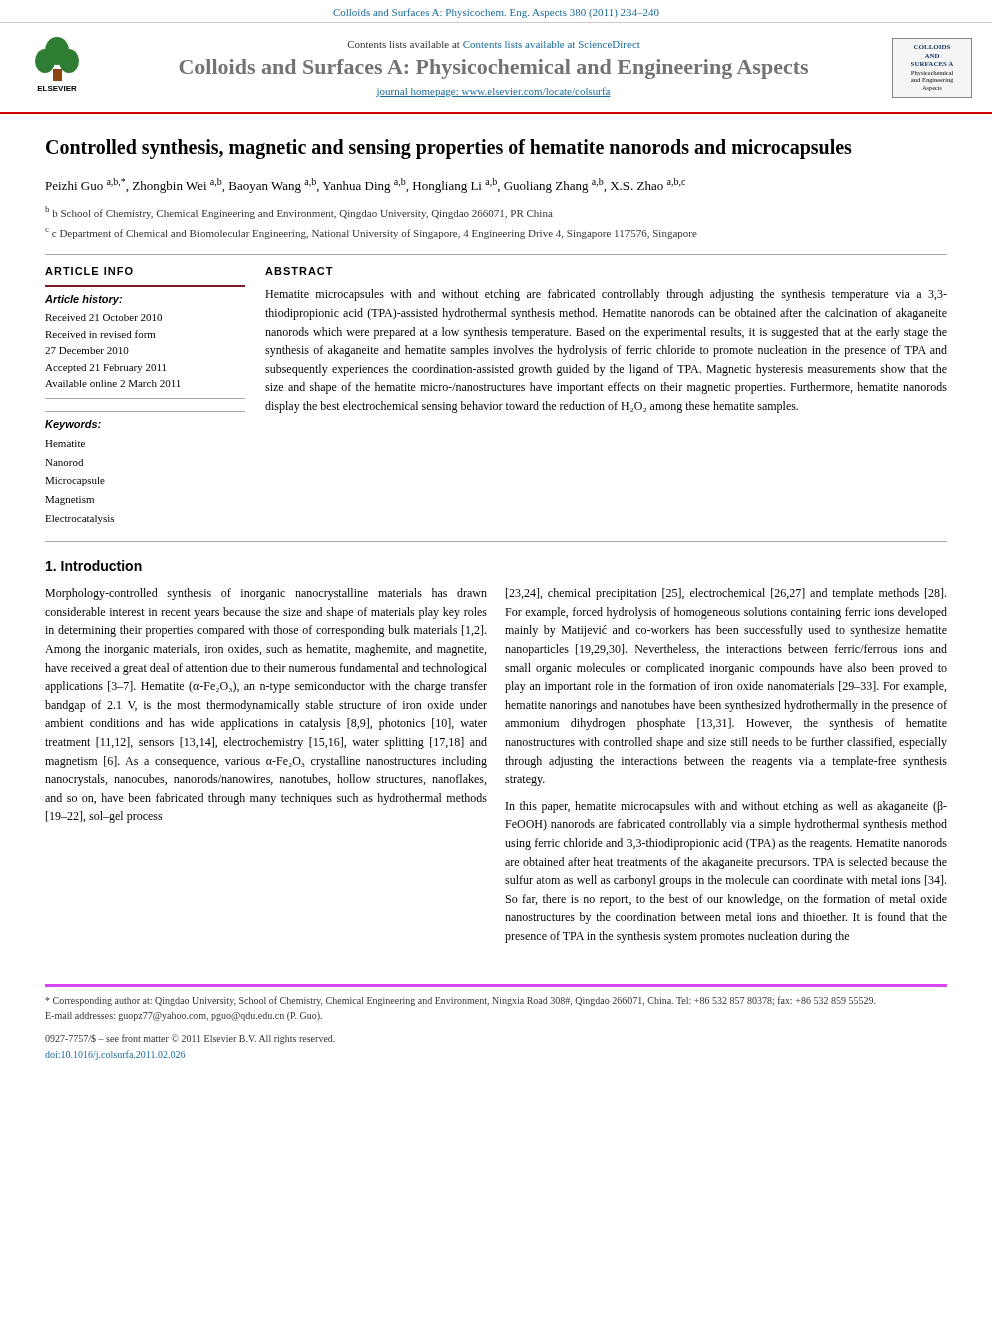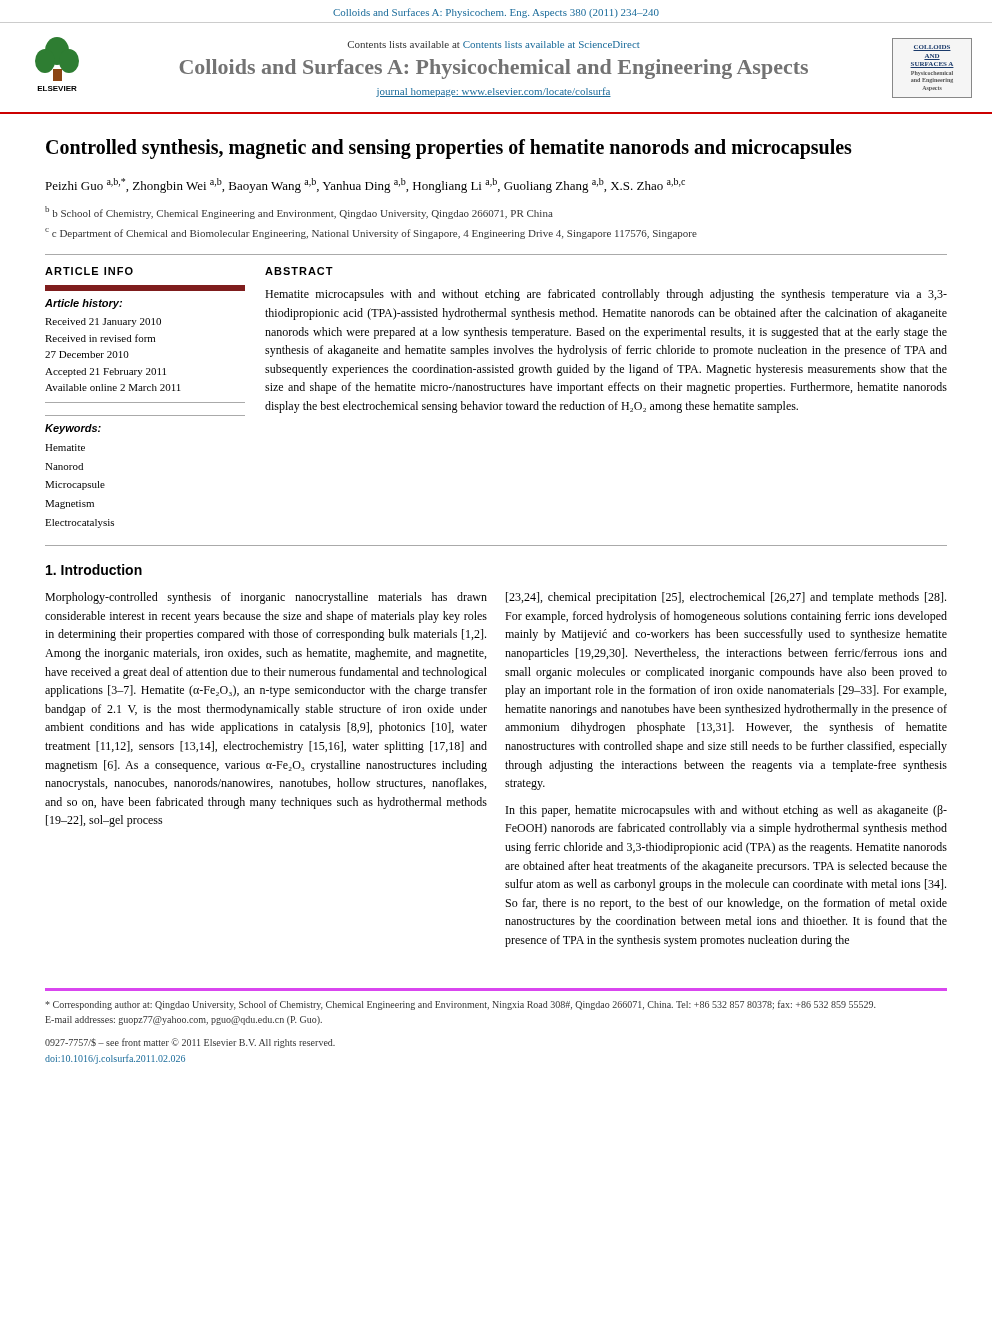--- a/index.html
+++ b/index.html
@@ -134,21 +134,21 @@
     }
     .section-heading {
       font-size: 11px;
       font-weight: bold;
       letter-spacing: 1px;
       text-transform: uppercase;
       margin-bottom: 8px;
       font-family: Arial, sans-serif;
     }
     .article-info-box {
-      border-top: 6px solid #7f1d1d;
+      border-top: 2px solid #7f1d1d;
       border-bottom: 1px solid #aaa;
       padding: 6px 0;
       font-size: 11px;
     }
     .article-info-box .info-label {
       font-style: italic;
       font-weight: bold;
       font-size: 11px;
       margin-bottom: 4px;
       font-family: Arial, sans-serif;
@@ -253,21 +253,21 @@
     <div class="journal-title-block">
       <div class="contents-line">
         Contents lists available at <span style="color:#1a6b9a;">Contents lists available at ScienceDirect</span>
       </div>
       <div class="journal-title">Colloids and Surfaces A: Physicochemical and Engineering Aspects</div>
       <div class="journal-homepage" style="color:#1a6b9a;text-decoration:underline;">journal homepage: www.elsevier.com/locate/colsurfa</div>
     </div>
 
     <div class="journal-logo-right">
       <div class="journal-logo-box">
-        <div style="font-size:7px; font-weight:bold; color:#1a3a6b; line-height:1.2;text-decoration:underline;">COLLOIDS<br>AND<br>SURFACES A</div>
+        <div style="font-size:7px; font-weight:bold; color:#1a3a6b; line-height:1.2;">COLLOIDS<br>AND<br>SURFACES A</div>
         <div style="font-size:6px; color:#555; margin-top:2px; line-height:1.2;">Physicochemical<br>and Engineering<br>Aspects</div>
       </div>
     </div>
   </div>
 
   <div class="main-content">
 
     <div class="article-title">Controlled synthesis, magnetic and sensing properties of hematite nanorods and microcapsules</div>
 
     <div class="authors">
@@ -281,21 +281,21 @@
 
     <hr class="divider">
 
     <div class="two-col">
 
       <div class="left-col">
         <div class="section-heading">ARTICLE INFO</div>
 
         <div class="article-info-box">
           <div class="info-label">Article history:</div>
-          <div class="info-row">Received 21 January 2010</div>
+          <div class="info-row">Received 21 October 2010</div>
           <div class="info-row">Received in revised form</div>
           <div class="info-row">27 December 2010</div>
           <div class="info-row">Accepted 21 February 2011</div>
           <div class="info-row">Available online 2 March 2011</div>
         </div>
 
         <div class="keywords-box">
           <div class="kw-label">Keywords:</div>
           <div class="kw-item">Hematite</div>
           <div class="kw-item">Nanorod</div>

